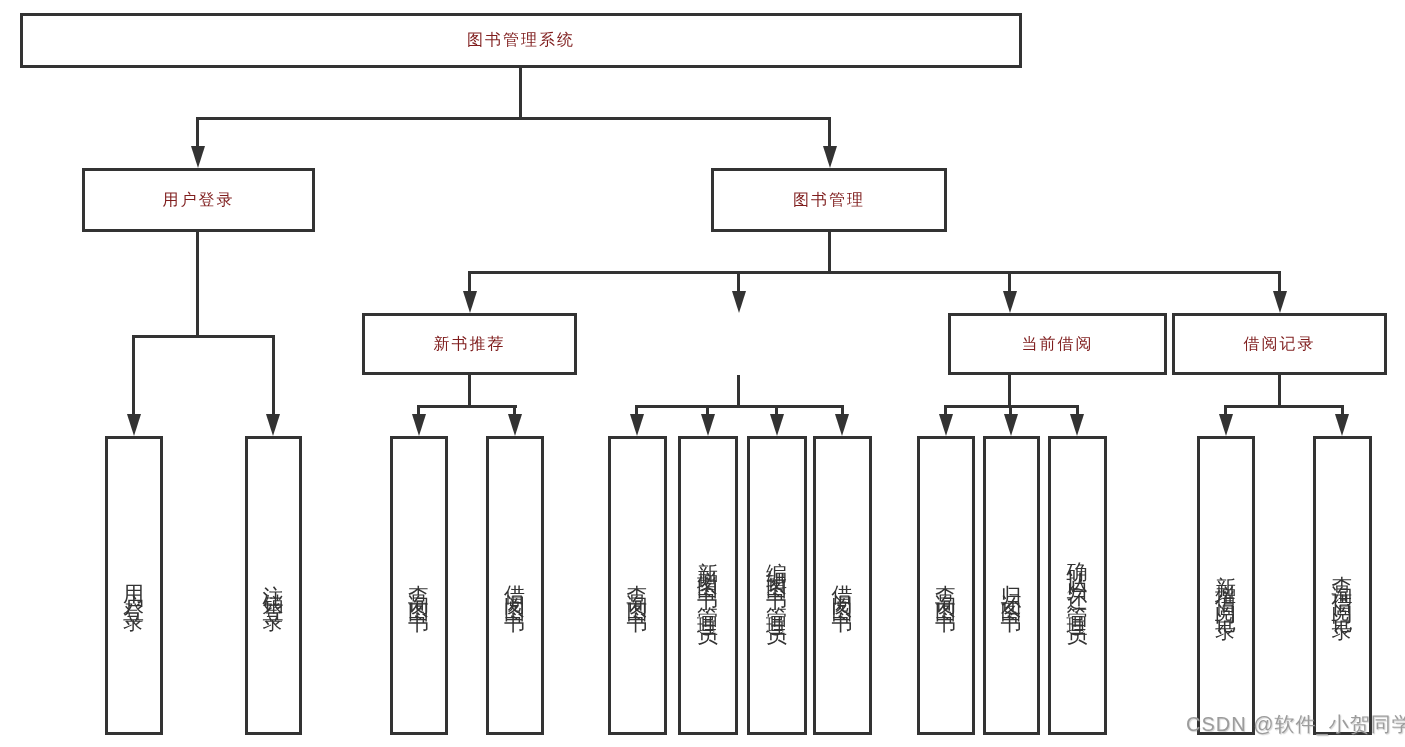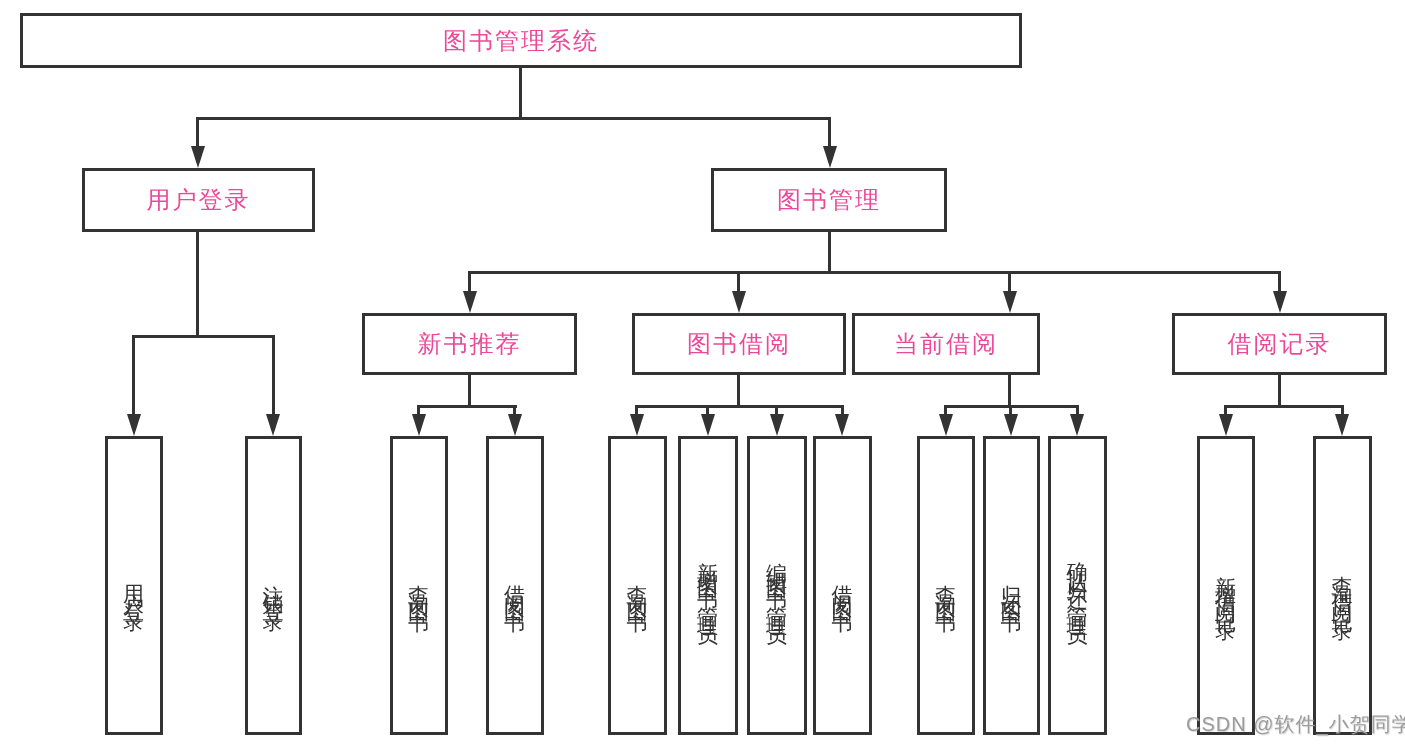--- a/index.html
+++ b/index.html
@@ -15,23 +15,23 @@
     background:#ffffff;
     border:3px solid #333333;
     box-sizing:border-box;
     display:flex;
     align-items:center;
     justify-content:center;
     color:#333333;
     z-index:2;
   }
   .hbox span {
-    font-size:24px;
+    font-size:16px;
     letter-spacing:2px;
-    color:#ec4899;
+    color:#7f1d1d;
     white-space:nowrap;
   }
   .vbox span {
     writing-mode:vertical-rl;
     text-orientation:mixed;
     font-size:21px;
     letter-spacing:9px;
     color:#333333;
     line-height:1;
   }
@@ -126,24 +126,21 @@
   <div class="box hbox" style="left:82px;top:168px;width:233px;height:64px">
     <span>用户登录</span>
   </div>
   <div class="box hbox" style="left:362px;top:313px;width:215px;height:62px">
     <span>新书推荐</span>
   </div>
 
   <div class="box hbox" style="left:711px;top:168px;width:236px;height:64px">
     <span>图书管理</span>
   </div>
-  <div class="box hbox" style="left:632px;top:313px;width:214px;height:62px">
-    <span>图书借阅</span>
-  </div>
-  <div class="box hbox" style="left:852px;top:313px;width:188px;height:62px">
+  <div class="box hbox" style="left:948px;top:313px;width:219px;height:62px">
     <span>当前借阅</span>
   </div>
   <div class="box hbox" style="left:1172px;top:313px;width:215px;height:62px">
     <span>借阅记录</span>
   </div>
 
   <div class="box vbox" style="left:105px;top:436px;width:58px;height:299px">
     <span>用户登录</span>
   </div>
   <div class="box vbox" style="left:245px;top:436px;width:57px;height:299px">

